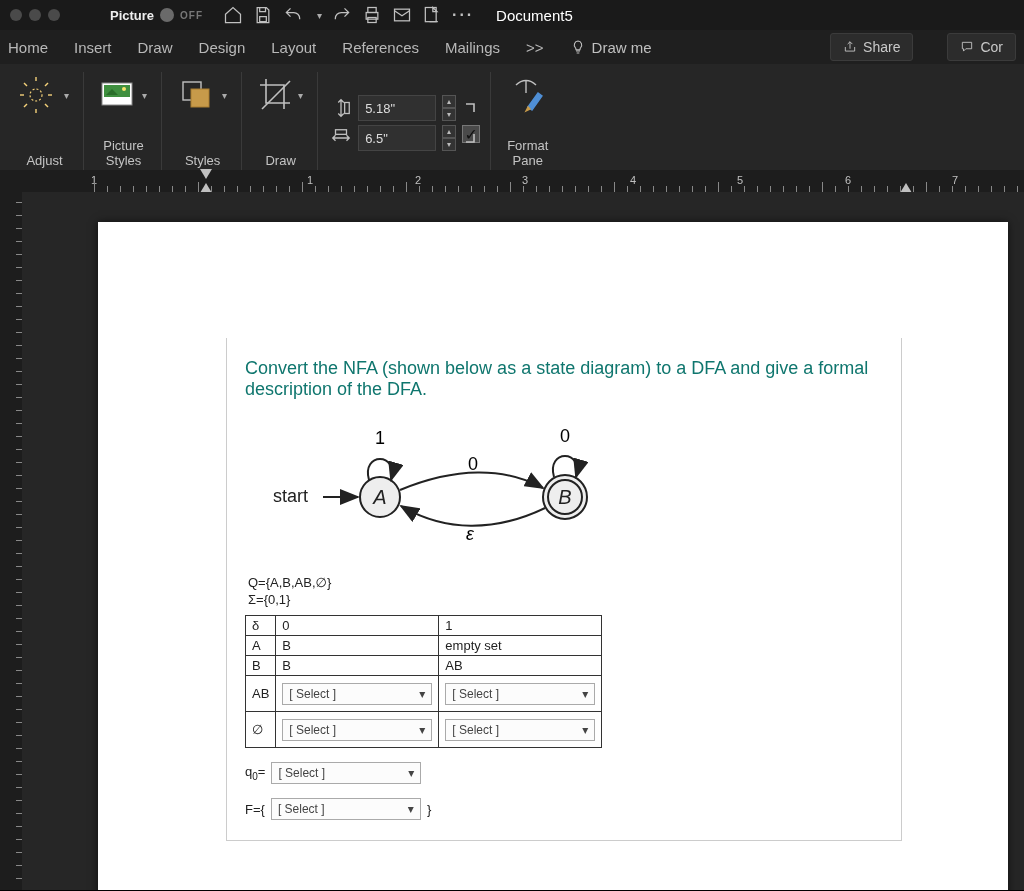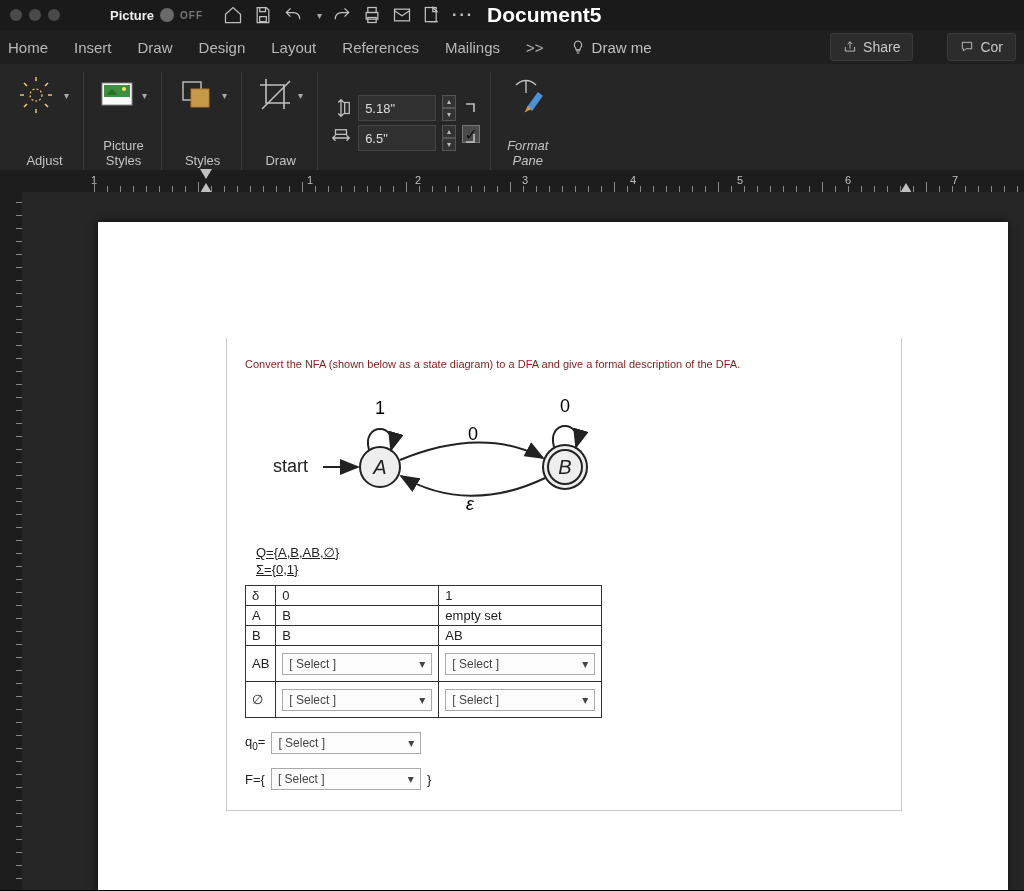--- a/index.html
+++ b/index.html
@@ -5,21 +5,21 @@
   * { box-sizing: border-box; margin: 0; padding: 0; }
   html, body { width: 1024px; height: 891px; overflow: hidden; font-family: -apple-system, "Segoe UI", Arial, sans-serif; background:#000; }
   .titlebar { display:flex; align-items:center; height:30px; background:#1a1a1a; color:#c9c9c9; padding:0 10px; gap:10px; }
   .traffic { display:flex; gap:7px; align-items:center; }
   .traffic .dot { width:12px; height:12px; border-radius:50%; background:#4a4a4a; }
   .autosave { display:flex; align-items:center; gap:6px; font-size:13px; font-weight:600; color:#eee; margin-left:40px; }
   .autosave .toggle { width:14px; height:14px; border-radius:50%; background:#6a6a6a; display:inline-block; }
   .autosave .off { font-size:10px; color:#777; letter-spacing:1px; }
   .tb-icons { display:flex; gap:10px; align-items:center; margin-left:10px; }
   .tb-icons svg { width:20px; height:20px; fill:none; stroke:#c0c0c0; stroke-width:1.5; }
-  .doc-title { margin-left:3px; font-size:21px; font-weight:700; color:#fff; }
+  .doc-title { margin-left:12px; font-size:15px; font-weight:400; color:#fff; }
   .tabs-row { display:flex; align-items:center; height:34px; background:#1f1f1f; color:#c0c0c0; padding:0 8px; gap:26px; font-size:15px; }
   .tabs-row .tab { color:#b8b8b8; cursor:default; }
   .tabs-row .spacer { flex:1; }
   .tellme { display:flex; align-items:center; gap:6px; font-size:15px; color:#c0c0c0; }
   .shbtn { display:flex; align-items:center; gap:6px; background:#2c2c2c; border:1px solid #3b3b3b; padding:5px 12px; color:#c9c9c9; font-size:14px; border-radius:3px; }
   .ribbon { height:106px; background:#262626; display:flex; align-items:flex-start; padding:8px 6px 0 6px; gap:2px; }
   .rgroup { display:flex; flex-direction:column; align-items:center; justify-content:space-between; height:98px; color:#c0c0c0; padding:0 14px; border-right:1px solid #3a3a3a; }
   .rgroup:last-child { border-right:none; }
   .rgroup .ico { height:46px; display:flex; align-items:center; justify-content:center; }
   .rgroup .lbl { font-size:13px; color:#c4c4c4; text-align:center; line-height:1.1; padding-bottom:2px; }
@@ -43,23 +43,23 @@
 
   .workarea { display:flex; height:698px; background:#1a1a1a; }
   .ruler-v { width:22px; background:#1d1d1d; position:relative; }
   .ruler-v .tick { position:absolute; right:0; height:1px; width:6px; background:#888; }
   .canvas { flex:1; background:#262626; position:relative; overflow:hidden; }
   .page { position:absolute; left:76px; top:30px; width:910px; height:1100px; background:#fff; box-shadow:0 0 8px rgba(0,0,0,.6); }
 
   .content { position:absolute; left:128px; top:116px; width:676px; color:#222; font-size:14px; }
   .qhead { border:1px solid #ccc; background:#f5f5f5; padding:12px 14px; font-weight:700; font-size:15px; }
   .qbody { border:1px solid #ccc; border-top:none; padding:20px 18px; }
-  .prompt { font-size:11px; color:#7f1d1d; }
+  .prompt { font-size:18px; color:#0f766e; }
   .diagram { margin:22px auto 18px 0; width:360px; height:130px; }
-  .formal p { font-size:13px; margin:2px 11px;text-decoration:underline; }
+  .formal p { font-size:13px; margin:2px 3px; }
   .ttable { border-collapse:collapse; margin-top:8px; }
   .ttable td { border:1px solid #333; font-size:13px; padding:2px 6px; vertical-align:middle; }
   .ttable td.small { width:22px; text-align:left; }
   .ttable td.col { width:162px; }
   .sel { width:150px; height:22px; background:#fcfcfc; border:1px solid #aaa; font-size:12px; display:flex; align-items:center; justify-content:space-between; padding:0 6px; color:#444; }
   .belowrow { display:flex; align-items:center; gap:6px; font-size:13px; margin-top:14px; }
   .sub { font-size:10px; vertical-align:sub; }
 </style>
 </head>
 <body>
@@ -234,21 +234,21 @@
   </div>
   <div class="rgroup">
     <div class="ico">
       <svg width="40" height="36" viewBox="0 0 40 36" fill="none" stroke="#c0c0c0" stroke-width="1.4">
           <path d="M8 8c6-6 14-6 20 0"></path>
           <path d="M18 4v12"></path>
           <path d="M20 30l10-14 4 3-10 14z" fill="#4f8fd6" stroke="#4f8fd6"></path>
           <path d="M20 30l-2 4 4-2z" fill="#c79a4a" stroke="#c79a4a"></path>
         </svg>
     </div>
-    <div class="lbl" style="white-space:pre;font-style:italic;">Format
+    <div class="lbl" style="white-space:pre;">Format
 Pane</div>
   </div>
 </div>
 
 <div class="ruler-h">
   <div class="marker"></div>
   <div class="marker2"></div>
   <div class="rmarker"></div>
   <span class="num" style="left:94px;">1</span>
   <span class="num" style="left:310px;">1</span>

